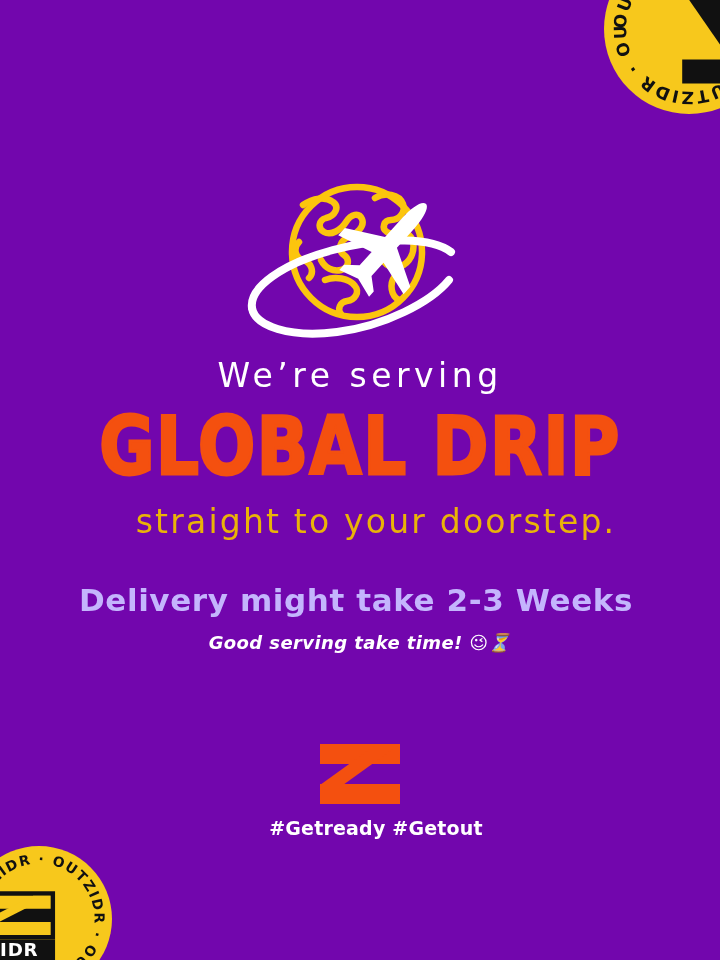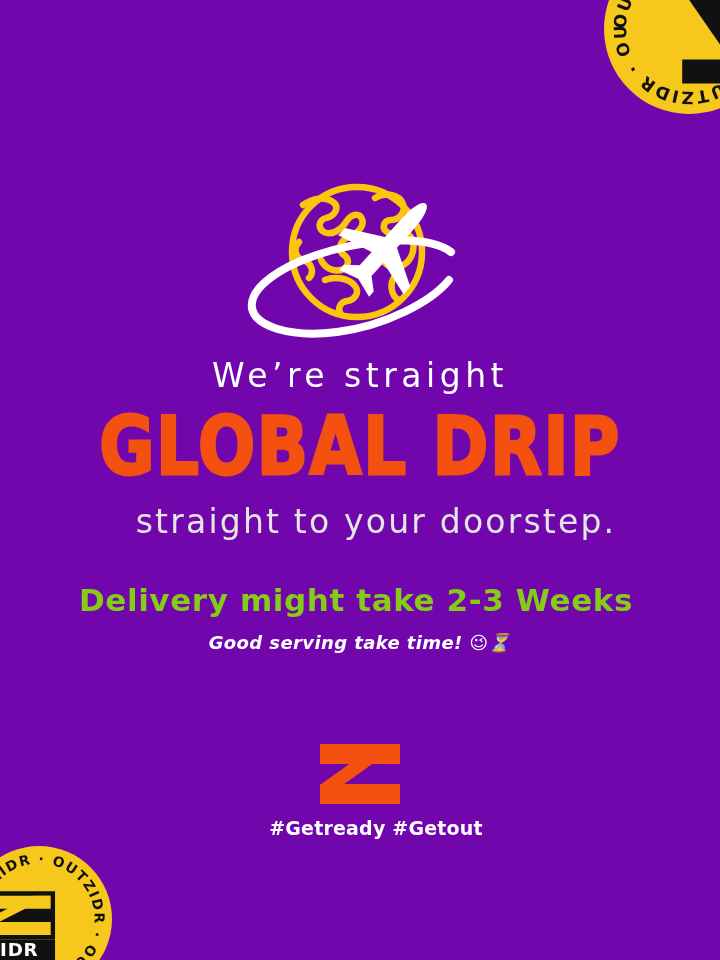--- a/index.html
+++ b/index.html
@@ -80,32 +80,32 @@
     line-height: 72px;
     letter-spacing: 1.5px;
     margin: 7px 0 0 0;
     font-family: "DejaVu Sans", sans-serif;
     transform: scaleY(1.22) scaleX(1.02);
     transform-origin: center top;
     -webkit-text-stroke: 2.5px #f4500f;
   }
 
   .line-straight {
-    color: #e5e5e5;
+    color: #eab308;
     font-size: 33px;
     font-weight: 400;
     letter-spacing: 2.2px;
     line-height: 40px;
     margin: 27px 0 8px 0;
     font-family: "DejaVu Sans", sans-serif;
     padding-left: 32px;
   }
 
   .line-delivery {
-    color: #84cc16;
+    color: #c4b5fd;
     font-size: 31px;
     font-weight: 700;
     letter-spacing: 0.6px;
     line-height: 38px;
     margin: 39px 8px 0 0;
     font-family: "DejaVu Sans", sans-serif;
   }
 
   .line-goodthings {
     color: #ffffff;
@@ -203,21 +203,21 @@
 
       <g fill="#ffffff" transform="translate(150,58) rotate(42)">
         <path d="M0,-46 C5,-46 8,-34 8,-20 L8,6 L44,26 L44,36 L8,26
                  L8,44 L20,54 L20,61 L0,55 L-20,61 L-20,54 L-8,44
                  L-8,26 L-44,36 L-44,26 L-8,6 L-8,-20 C-8,-34 -5,-46 0,-46 Z"></path>
       </g>
     </svg>
   </div>
 
   <div id="copy">
-    <p class="line-serving">We’re straight</p>
+    <p class="line-serving">We’re serving</p>
     <p class="line-headline">GLOBAL DRIP</p>
     <p class="line-straight">straight to your doorstep.</p>
     <p class="line-delivery">Delivery might take 2-3 Weeks</p>
     <p class="line-goodthings">Good serving take time! 😉⏳</p>
   </div>
 
   <div id="footer">
     <svg id="zmark" width="80" height="60" viewBox="0 0 80 60">
       <g fill="#f4500f">
         <polygon points="0,0 80,0 80,20 0,20"></polygon>

